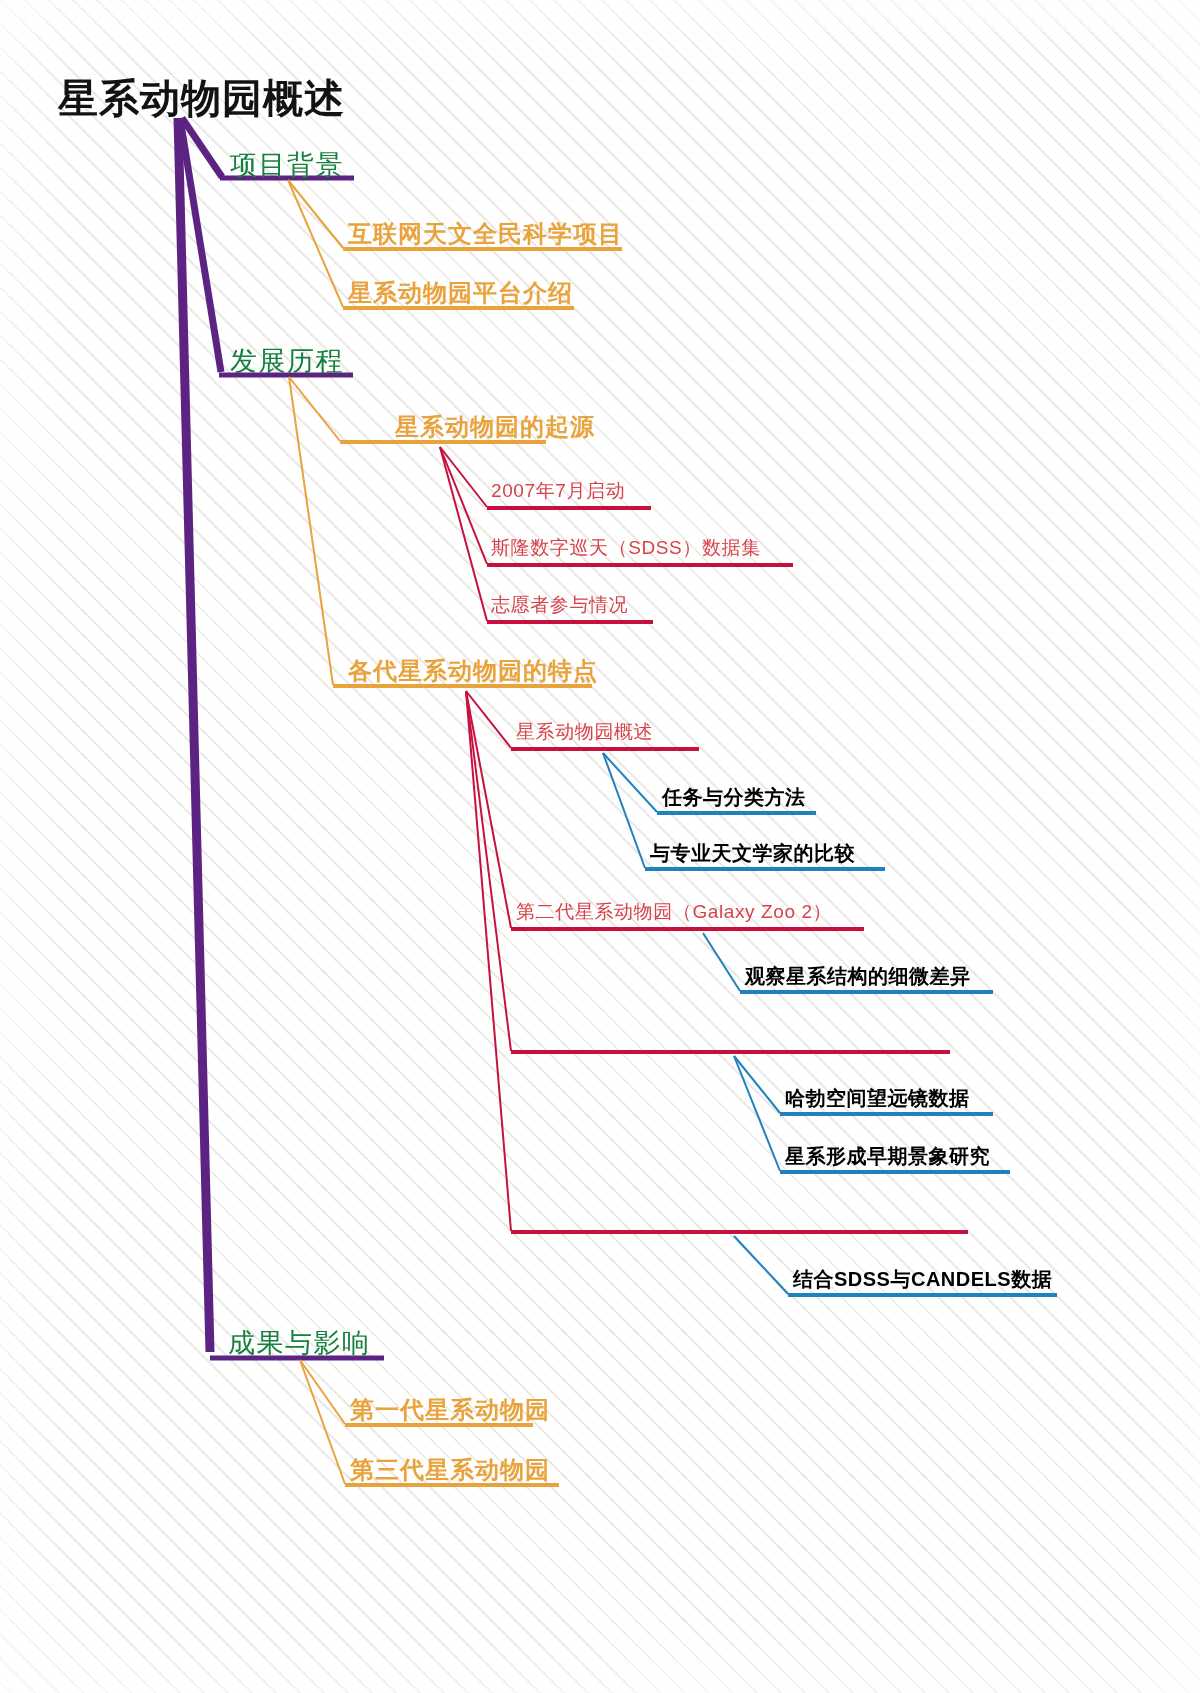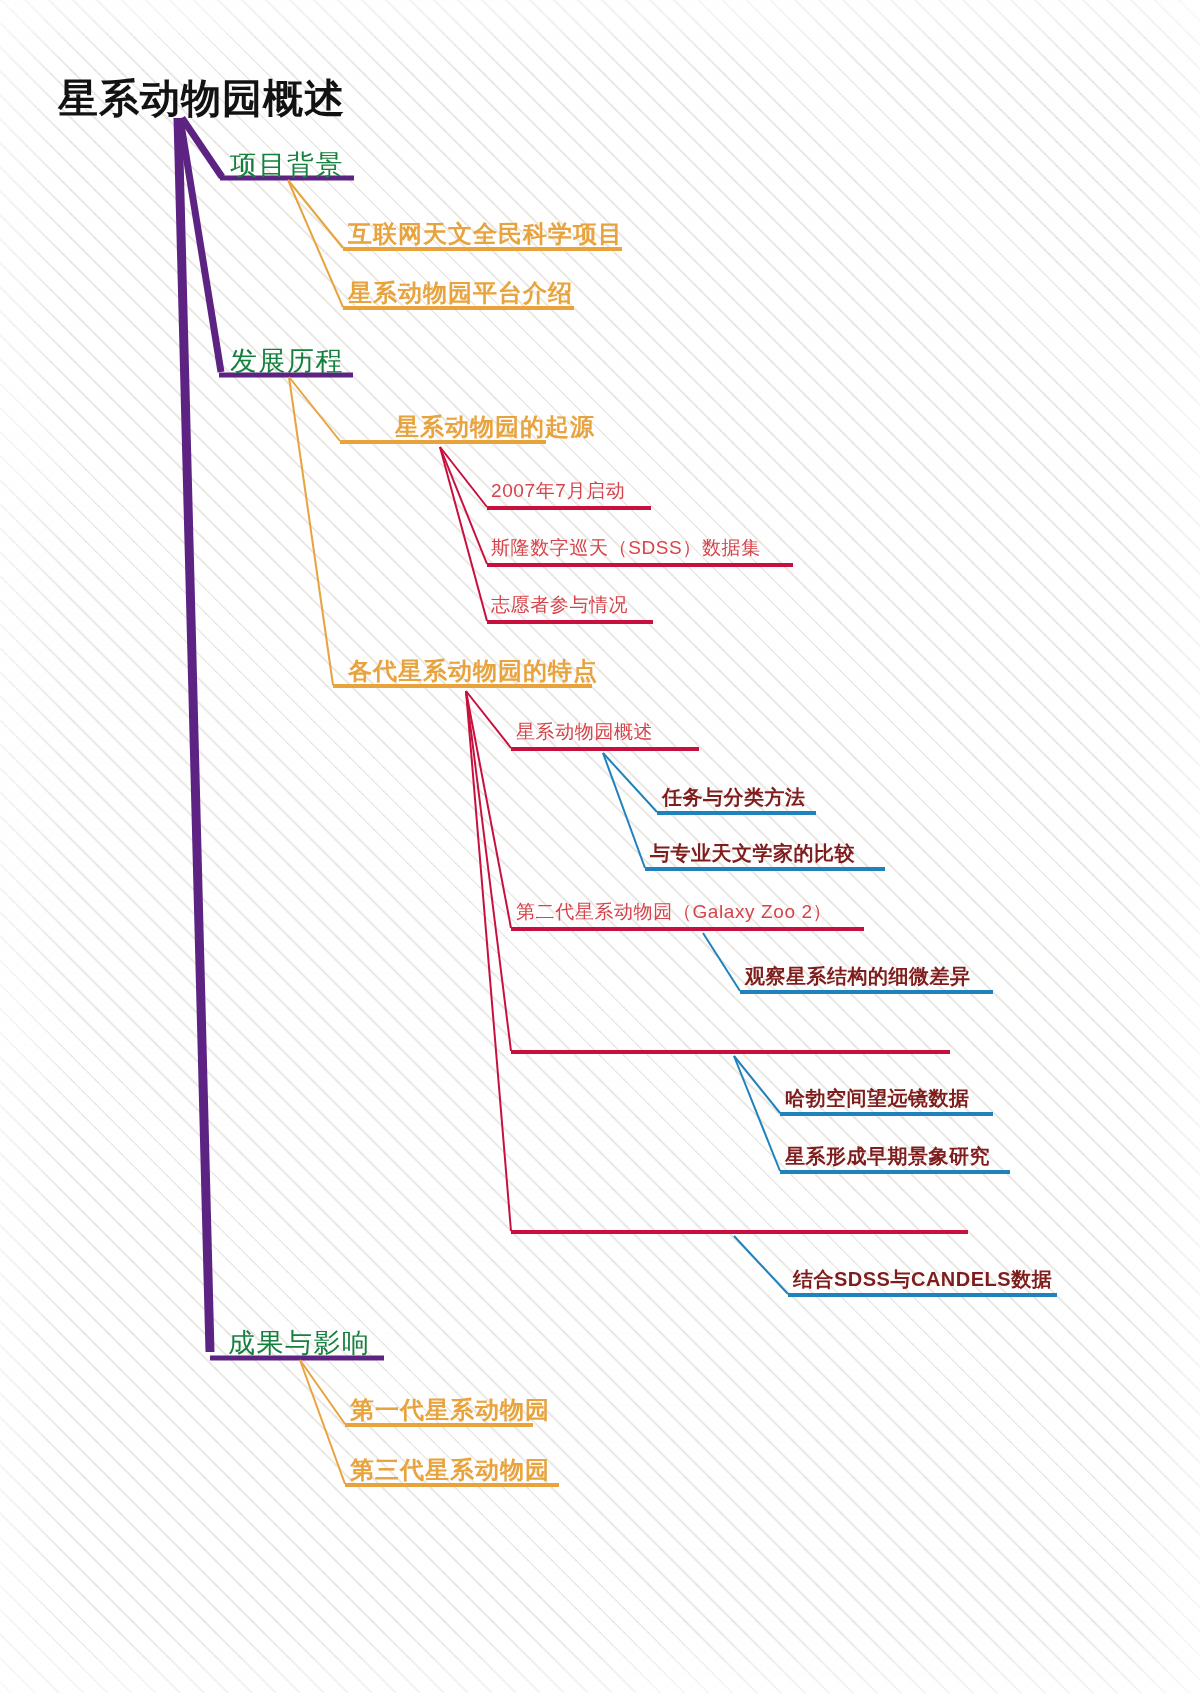--- a/index.html
+++ b/index.html
@@ -105,21 +105,21 @@
     font-size: 19px;
     font-weight: normal;
     color: #d6434a;
     letter-spacing: 0.6px;
   }
 
   
   .n-l4 .label {
     font-size: 20px;
     font-weight: bold;
-    color: #7f1d1d;
+    color: #000000;
     letter-spacing: 0.5px;
   }
 </style>
 </head>
 <body>
 
 <div id="texture"></div>
 
 <svg id="edges" viewBox="0 0 1200 1693" xmlns="http://www.w3.org/2000/svg">
 

